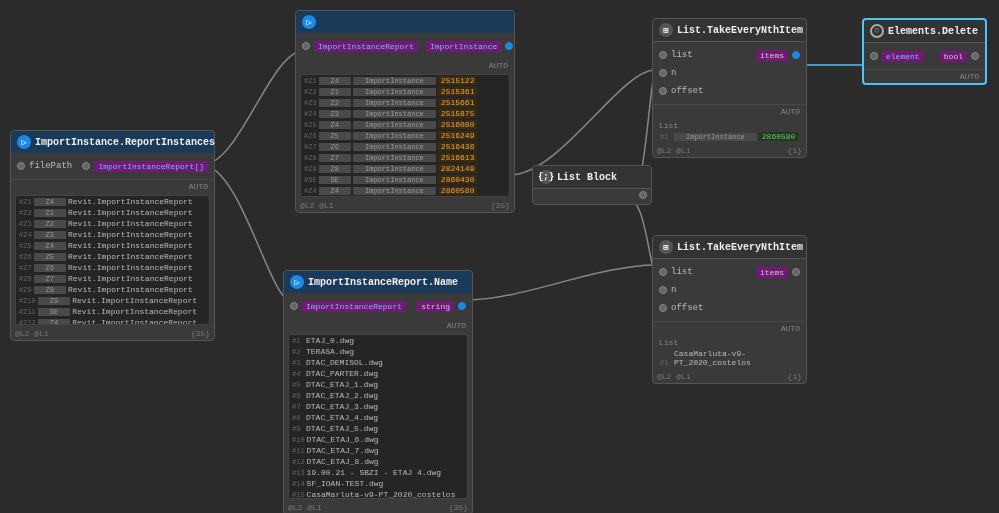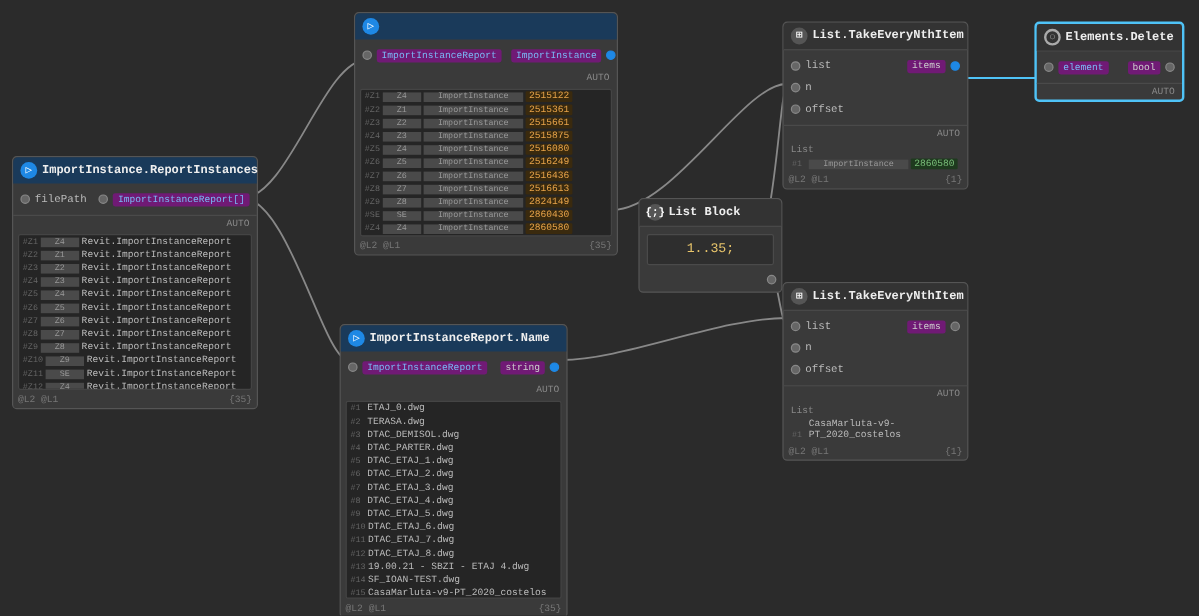--- a/index.html
+++ b/index.html
@@ -425,23 +425,20 @@
     </div>
   </div>
   <div class="node-footer">AUTO</div>
 </div>
 
 <div class="node" style="left:532px; top:165px; width:100px;">
   <div class="node-header" style="background:#333; border-bottom:1px solid #555;">
     <span class="icon icon-bracket">{;}</span>
     <span>List Block</span>
   </div>
-  <div style="padding:6px;">
-    <div class="code-block-content">1..35;</div>
-  </div>
   <div style="text-align:right;padding:2px 4px;">
     <span class="port-connector out" style="display:inline-block;"></span>
   </div>
 </div>
 
 <div class="node" style="left:283px; top:270px; width:190px;">
   <div class="node-header" style="background:#1a3a5a;">
     <span class="icon icon-blue">▷</span>
     <span>ImportInstanceReport.Name</span>
   </div>

